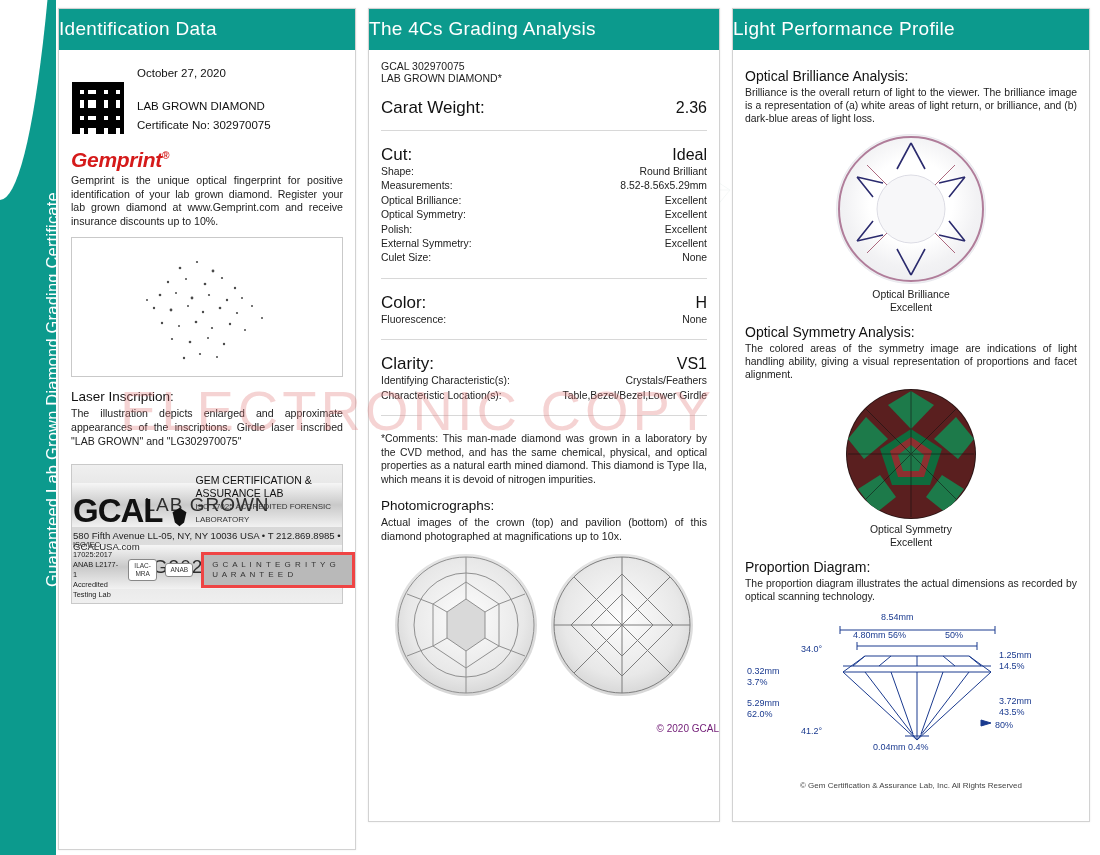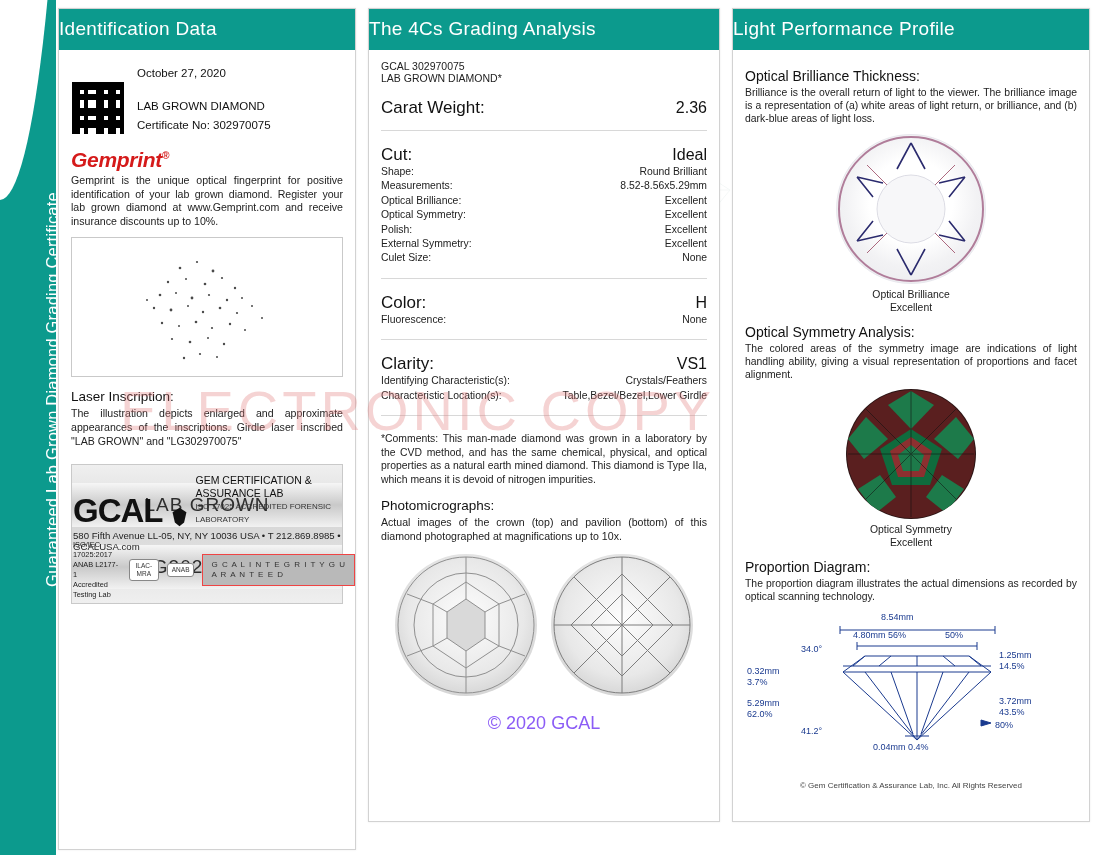--- a/index.html
+++ b/index.html
@@ -119,38 +119,38 @@
   .accred{
     position:absolute;left:14px;bottom:14px;font-size:7.4px;line-height:10px;color:#222;
     display:flex;align-items:center;gap:8px;
   }
   .badge{
     border:1px solid #888;border-radius:3px;padding:2px 4px;font-size:6.5px;color:#333;
     background:#fff;text-align:center;line-height:8px;
   }
   .intbar{
     background:#b9b9b9;color:#333;font-size:8px;padding:5px 8px;letter-spacing:1px;
-    border:1px solid #ef4444;
+    border:3px solid #ef4444;
   }
 
   
   #panel2{left:368px;top:8px;width:350px;height:812px;}
   .p2head{display:flex;justify-content:space-between;font-size:10.5px;color:#222;margin-top:2px;flex-direction:column;}
   .bigrow{display:flex;justify-content:space-between;align-items:baseline;margin-top:14px;}
   .biglabel{font-size:17px;color:#111;}
   .bigval{font-size:16px;color:#111;}
   .subrow{display:flex;justify-content:space-between;font-size:10.4px;line-height:14.4px;color:#222;}
   .divider{height:1px;background:#d8d8d8;margin:12px 0 0;}
   .comments{font-size:10.4px;line-height:13.6px;text-align:justify;color:#222;margin-top:16px;}
   .photomic{display:flex;gap:14px;justify-content:center;margin-top:10px;}
   .pm{width:142px;height:142px;border-radius:50%;position:relative;overflow:hidden;
       background:radial-gradient(circle at 50% 45%,#fdfdfd 0%,#e8e8e8 55%,#bdbdbd 100%);}
   .copyright{
-    position:absolute;left:0;right:0;bottom:-28px;text-align:center;
-    font-size:18px;color:#8b5cf6;
+    position:absolute;left:0;right:0;bottom:-28px;text-align:right;
+    font-size:10px;color:#701a75;
   }
 
   
   #panel3{left:732px;top:8px;width:356px;height:812px;}
   .h3{font-size:14px;color:#111;margin:10px 0 2px;}
   .p3txt{font-size:10.4px;line-height:13.2px;text-align:justify;color:#222;}
   .imgcap{text-align:center;font-size:10.4px;line-height:13px;color:#222;margin-top:4px;}
   .brill{
     width:148px;height:148px;border-radius:50%;margin:8px auto 0;
     background:radial-gradient(circle at 50% 45%,#fff 0 38%,#f2f2f4 60%,#e6e6ea 100%);
@@ -415,21 +415,21 @@
       </div>
 
       <div class="copyright">© 2020 GCAL</div>
     </div>
   </div>
 
   <div class="card" id="panel3">
     <div class="card-head">Light Performance Profile</div>
     <div class="card-body">
 
-      <div class="h3">Optical Brilliance Thickness:</div>
+      <div class="h3">Optical Brilliance Analysis:</div>
       <div class="p3txt">Brilliance is the overall return of light to the viewer. The brilliance image is a representation of (a) white areas of light return, or brilliance, and (b) dark-blue areas of light loss.</div>
 
       <div class="brill">
         <svg width="148" height="148" viewBox="0 0 148 148">
           <circle cx="74" cy="74" r="72" fill="none" stroke="#b07d9a" stroke-width="2"></circle>
           <g stroke="#2b2b6e" stroke-width="1.6" fill="none">
             <path d="M74 8 L60 34 M74 8 L88 34"></path>
             <path d="M128 42 L102 48 M128 42 L112 62"></path>
             <path d="M128 106 L112 86 M128 106 L102 100"></path>
             <path d="M74 140 L60 114 M74 140 L88 114"></path>

